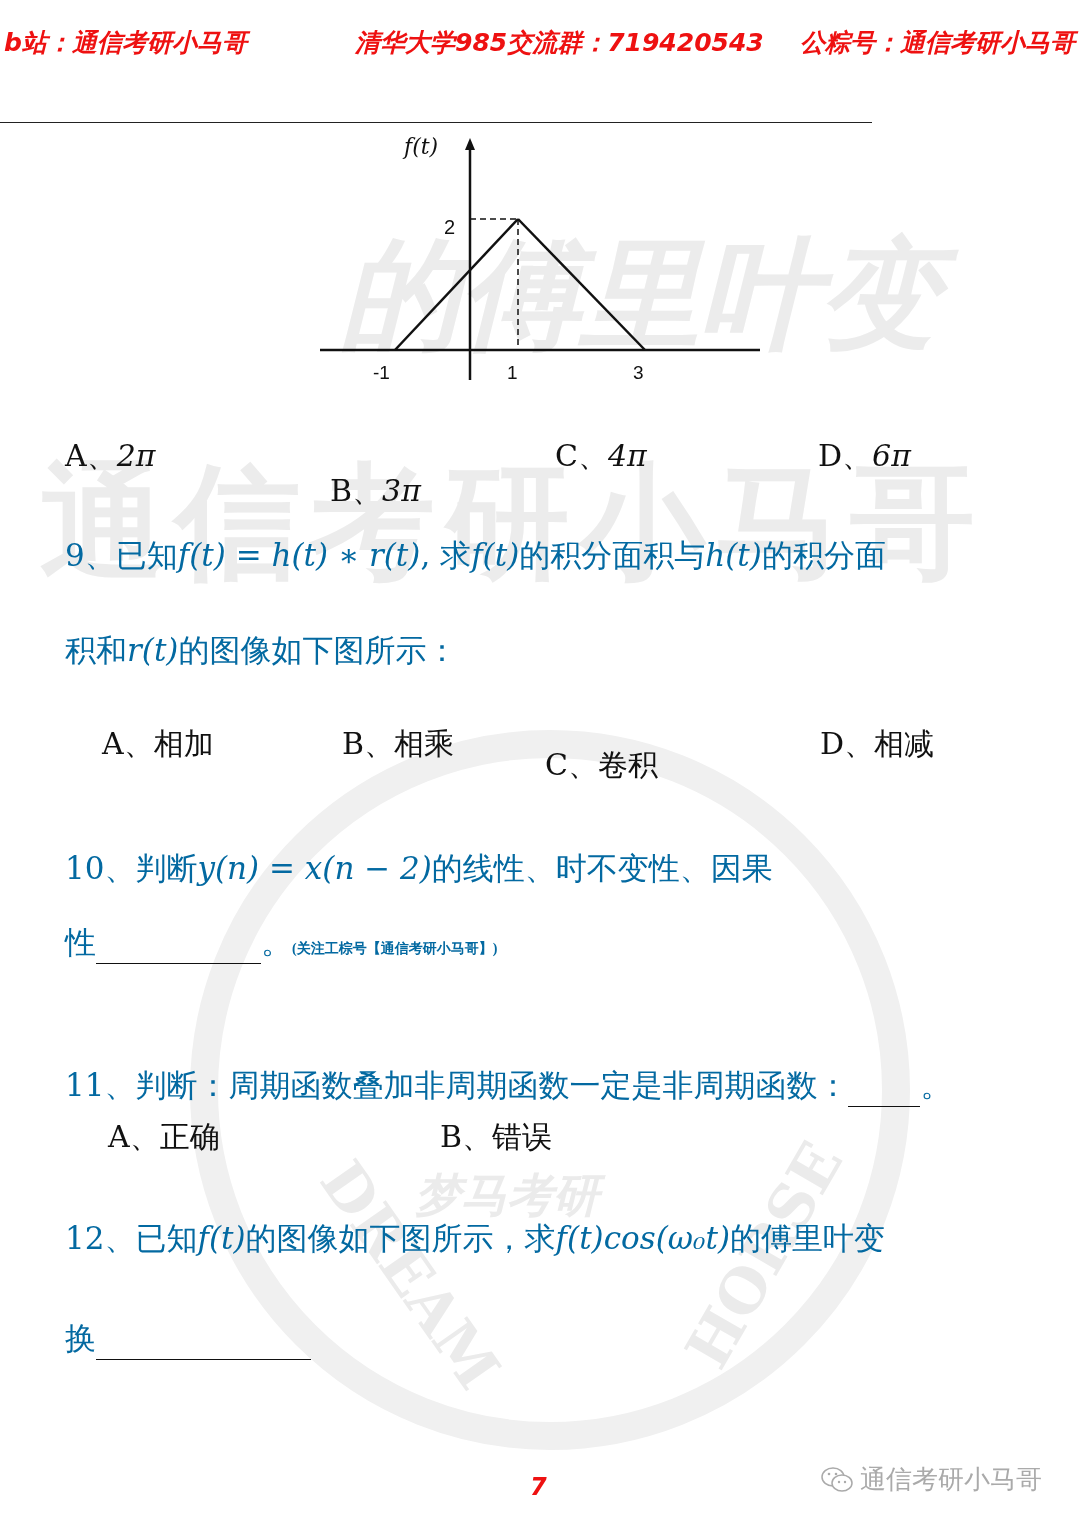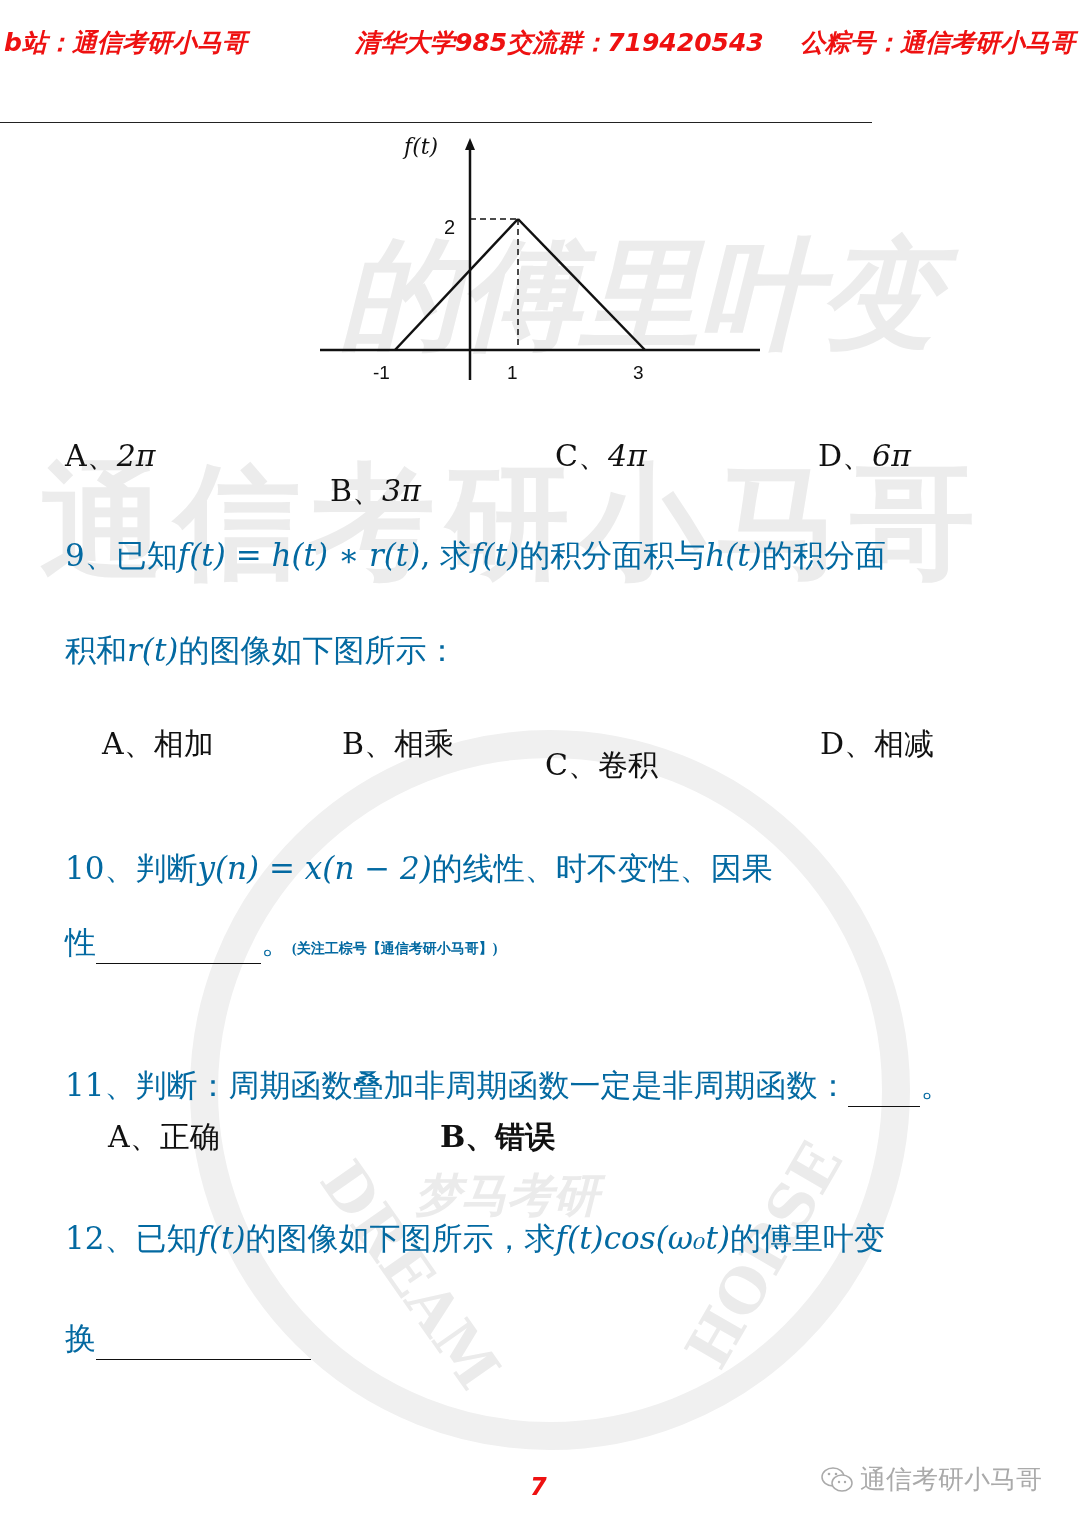--- a/index.html
+++ b/index.html
@@ -94,21 +94,21 @@
   <span>10、判断</span><span class="math">y(n) = x(n − 2)</span><span>的线性、时不变性、因果</span>
 </div>
 <div class="line" style="left:65px; top:922px;">
   <span>性</span><span class="blank" style="width:165px;"></span><span>。</span><span class="note">(关注工棕号【通信考研小马哥】)</span>
 </div>
 
 <div class="line" style="left:65px; top:1017px;margin-top:48px;">
   <span>11、判断：周期函数叠加非周期函数一定是非周期函数：</span><span class="blank" style="width:72px;"></span><span>。</span>
 </div>
 <div class="opt" style="left:108px; top:1117px;"><span>A、</span><span>正确</span></div>
-<div class="opt" style="left:440px; top:1117px;font-weight:bold;"><span>B、</span><span>错误</span></div>
+<div class="opt" style="left:440px; top:1117px;"><span>B、</span><span>错误</span></div>
 
 <div class="line" style="left:65px; top:1218px;">
   <span>12、已知</span><span class="math">f(t)</span><span>的图像如下图所示，求</span><span class="math">f(t)cos(ω₀t)</span><span>的傅里叶变</span>
 </div>
 <div class="line" style="left:65px; top:1318px;">
   <span>换</span><span class="blank" style="width:215px;"></span>
 </div>
 
 <div class="page-num">7</div>
 <div class="wechat">

